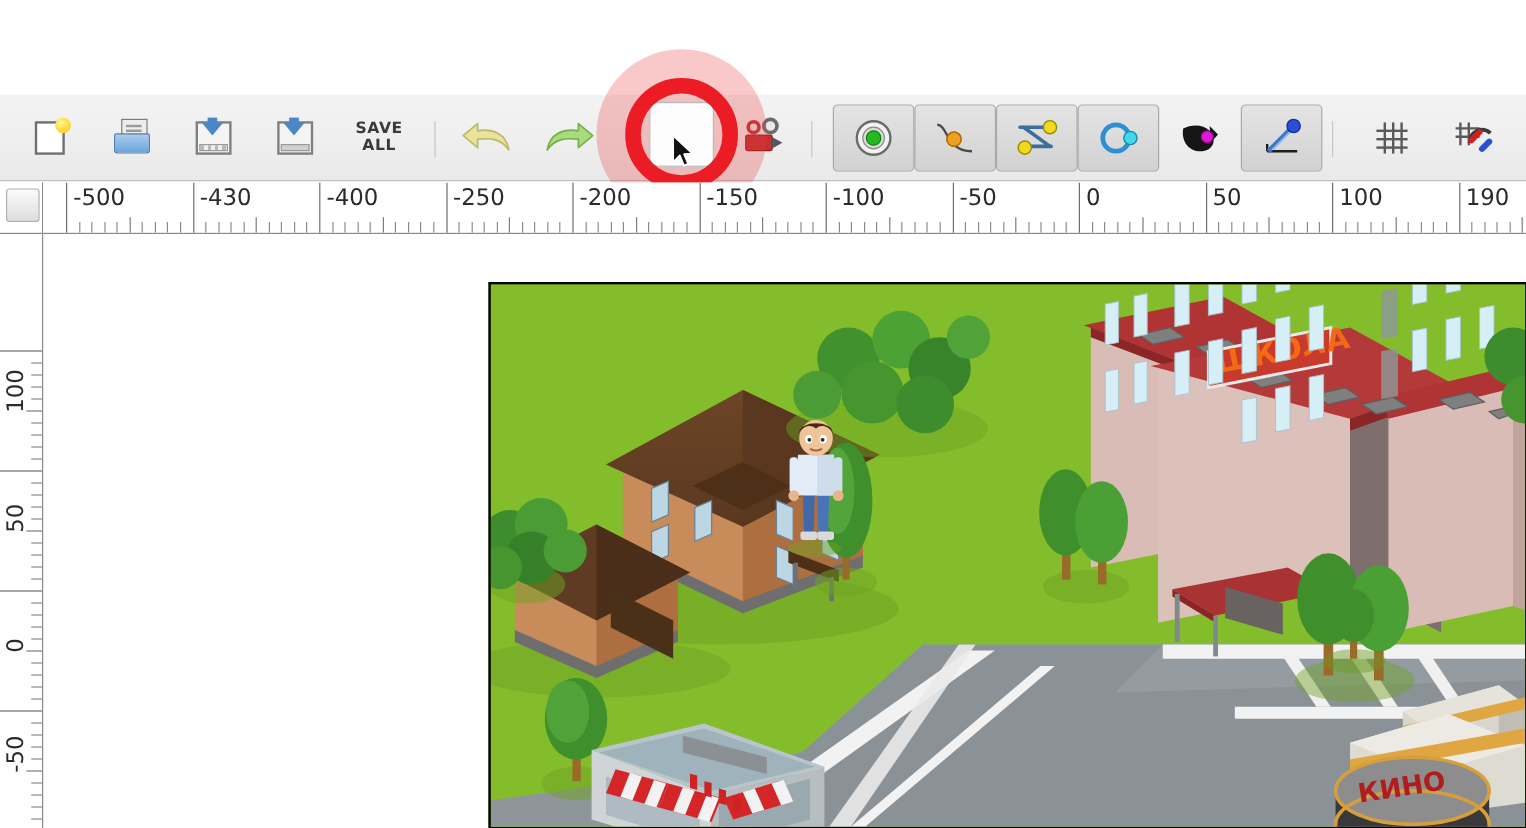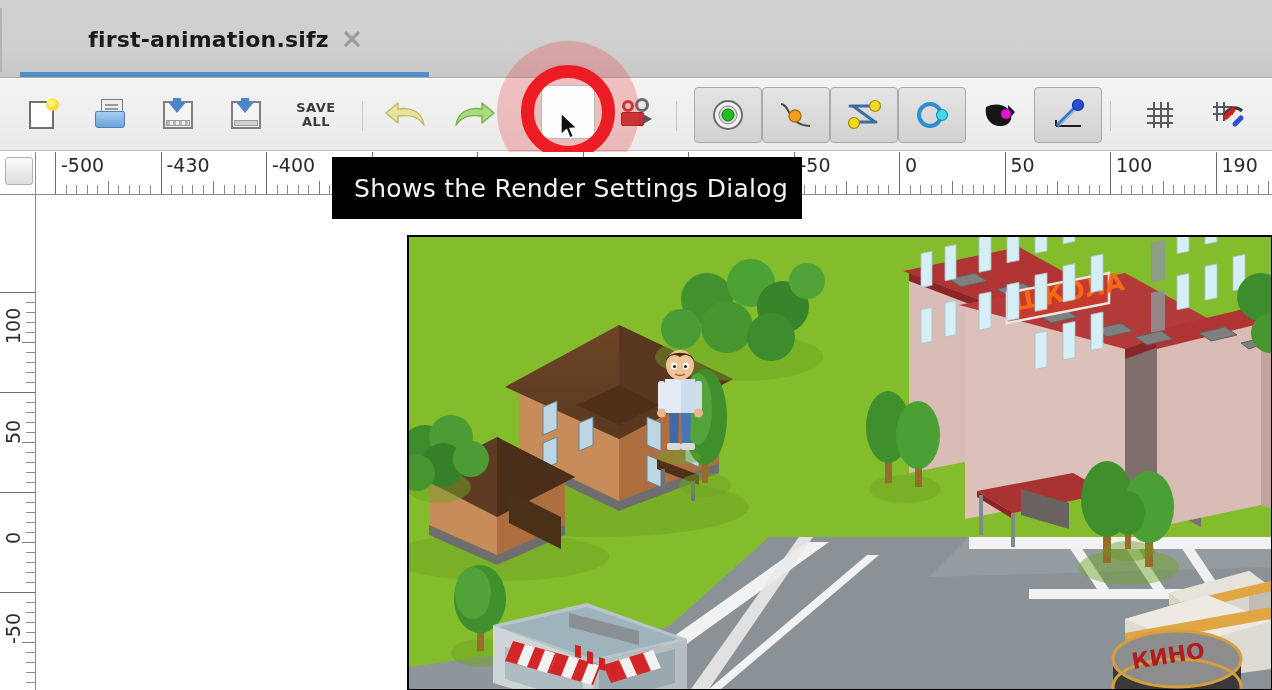--- a/index.html
+++ b/index.html
@@ -218,28 +218,20 @@
     padding-left: 22px;
     color: #f2f2f2; font-size: 25px; letter-spacing: .3px;
     z-index: 40;
   }
 </style>
 </head>
 <body>
 
 <div id="app">
 
-  <div class="tabbar">
-    <div class="tab-leftedge"></div>
-    <div class="tab">
-      <span class="tab-label">first-animation.sifz</span>
-      <span class="tab-close"></span>
-    </div>
-    <div class="tab-underline"></div>
-  </div>
 
   <div class="toolbar">
 
     <div class="tb-sep" style="left:362px"></div>
     <div class="tb-sep" style="left:676px"></div>
     <div class="tb-sep" style="left:1110px"></div>
 
     <div class="tb-item" style="left:16px">
       <span class="ico ico-new">
         <span class="page"></span>
@@ -871,17 +863,14 @@
 
         <g>
           <ellipse cx="720" cy="314" rx="26" ry="10" fill="#6a9a22" opacity=".45"></ellipse>
           <rect x="716" y="290" width="6" height="22" fill="#9a6a28"></rect>
           <ellipse cx="719" cy="276" rx="17" ry="22" fill="#3f8f2d"></ellipse>
         </g>
       </svg>
     </div>
   </div>
 
-  <div class="tooltip">
-    <span>Shows the Render Settings Dialog</span>
-  </div>
 
 </div>
 
 </body></html>

